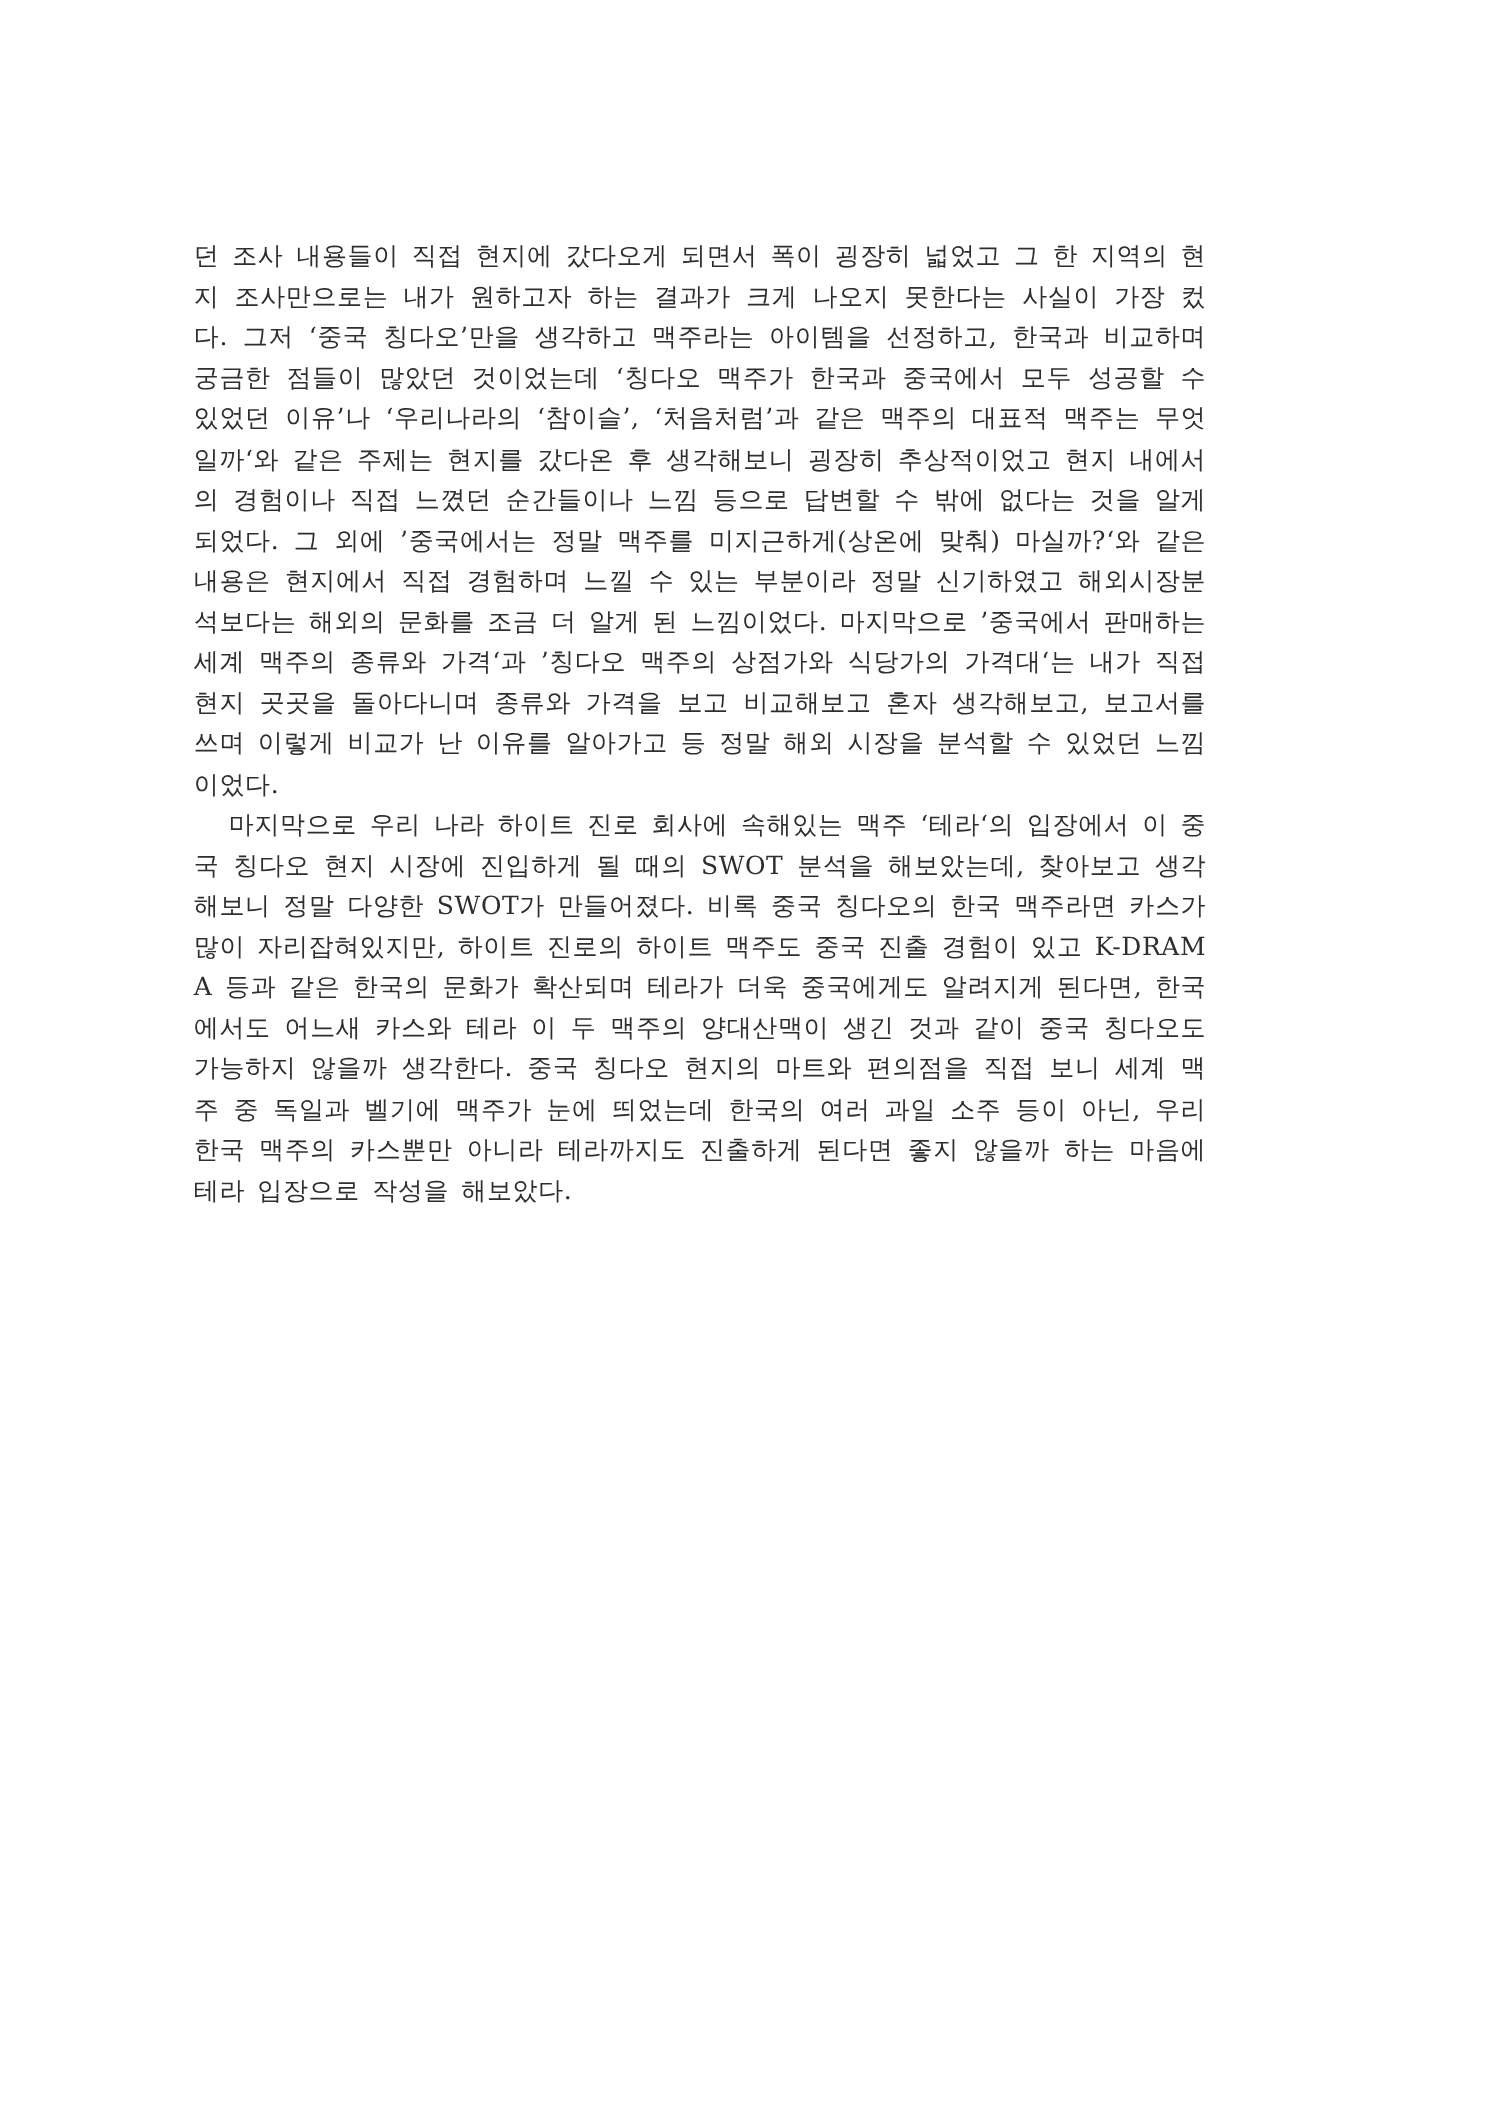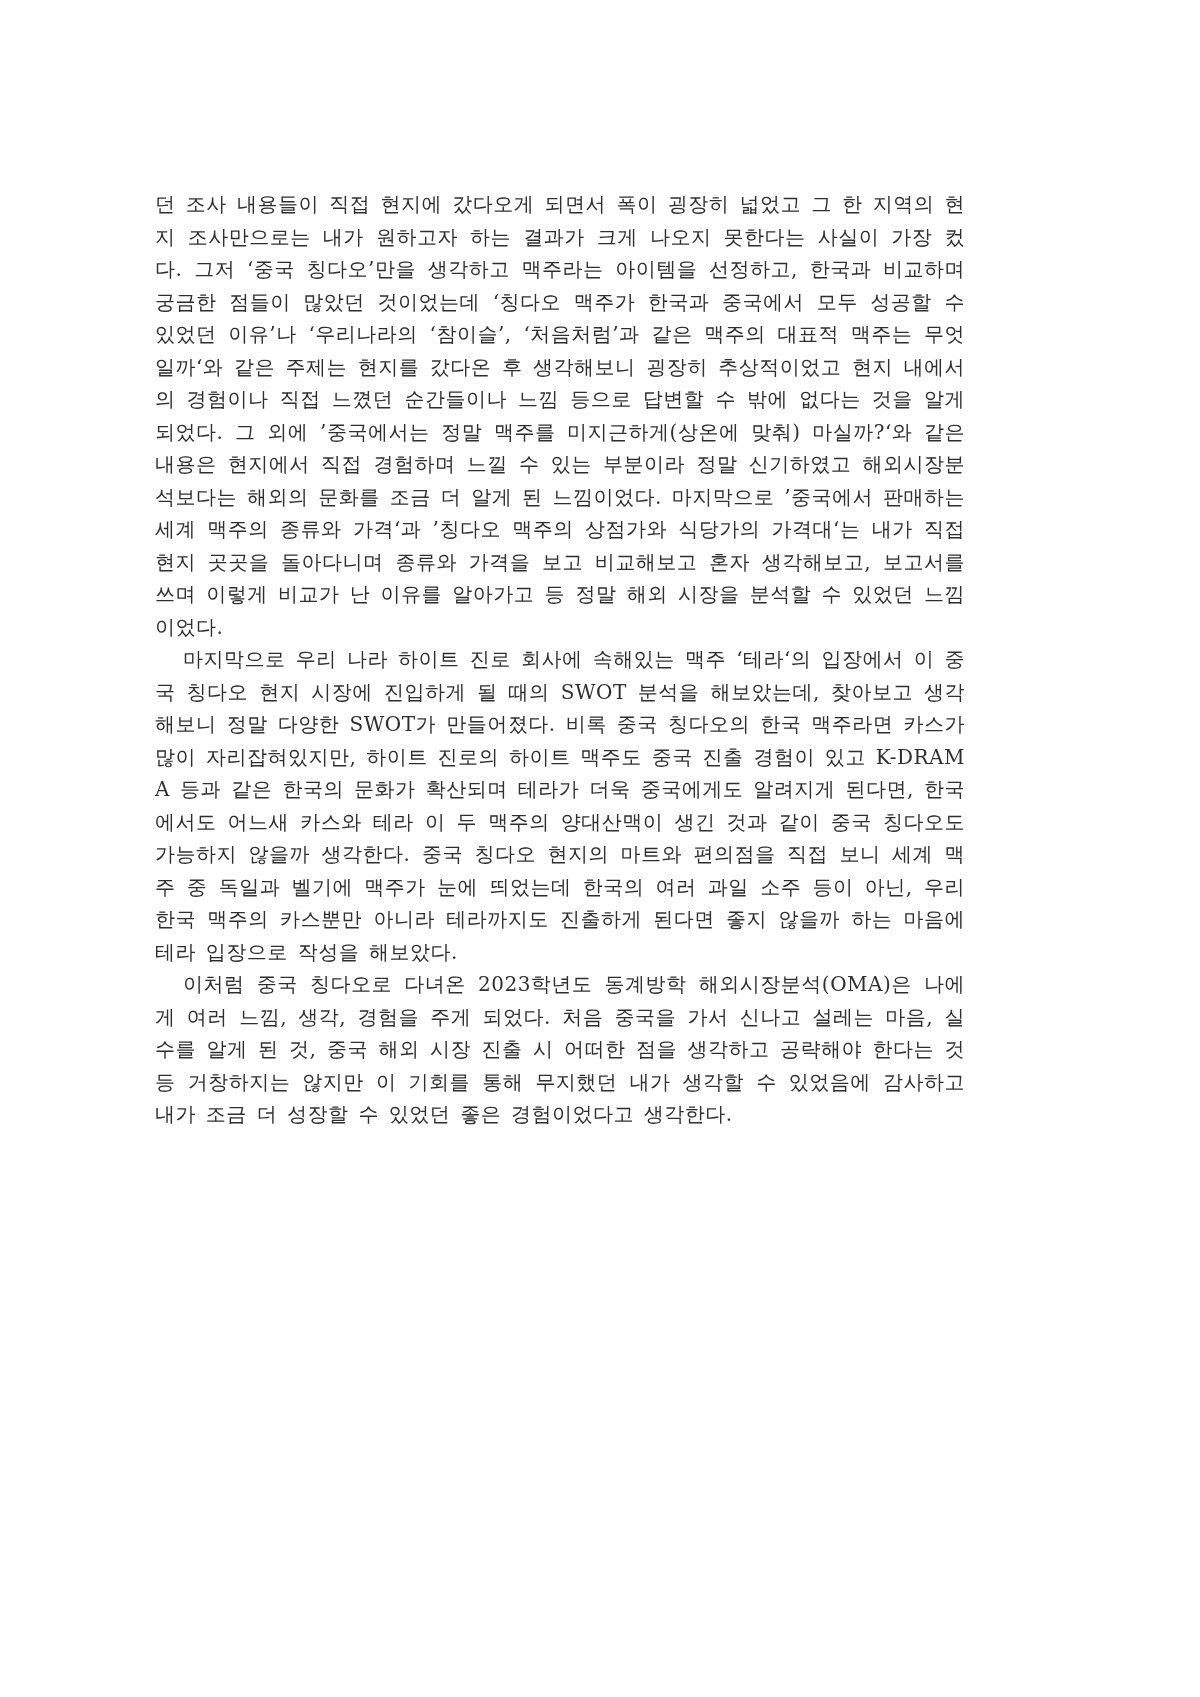--- a/index.html
+++ b/index.html
@@ -37,15 +37,14 @@
     text-indent: 28px;
   }
 </style>
 </head>
 <body>
 
 <div class="page">
   <div class="doc-text">
     <p>던 조사 내용들이 직접 현지에 갔다오게 되면서 폭이 굉장히 넓었고 그 한 지역의 현지 조사만으로는 내가 원하고자 하는 결과가 크게 나오지 못한다는 사실이 가장 컸다. 그저 ‘중국 칭다오’만을 생각하고 맥주라는 아이템을 선정하고, 한국과 비교하며 궁금한 점들이 많았던 것이었는데 ‘칭다오 맥주가 한국과 중국에서 모두 성공할 수 있었던 이유’나 ‘우리나라의 ‘참이슬’, ‘처음처럼’과 같은 맥주의 대표적 맥주는 무엇일까‘와 같은 주제는 현지를 갔다온 후 생각해보니 굉장히 추상적이었고 현지 내에서의 경험이나 직접 느꼈던 순간들이나 느낌 등으로 답변할 수 밖에 없다는 것을 알게 되었다. 그 외에 ’중국에서는 정말 맥주를 미지근하게(상온에 맞춰) 마실까?‘와 같은 내용은 현지에서 직접 경험하며 느낄 수 있는 부분이라 정말 신기하였고 해외시장분석보다는 해외의 문화를 조금 더 알게 된 느낌이었다. 마지막으로 ’중국에서 판매하는 세계 맥주의 종류와 가격‘과 ’칭다오 맥주의 상점가와 식당가의 가격대‘는 내가 직접 현지 곳곳을 돌아다니며 종류와 가격을 보고 비교해보고 혼자 생각해보고, 보고서를 쓰며 이렇게 비교가 난 이유를 알아가고 등 정말 해외 시장을 분석할 수 있었던 느낌이었다.</p>
     <p class="indented">마지막으로 우리 나라 하이트 진로 회사에 속해있는 맥주 ‘테라‘의 입장에서 이 중국 칭다오 현지 시장에 진입하게 될 때의 SWOT 분석을 해보았는데, 찾아보고 생각해보니 정말 다양한 SWOT가 만들어졌다. 비록 중국 칭다오의 한국 맥주라면 카스가 많이 자리잡혀있지만, 하이트 진로의 하이트 맥주도 중국 진출 경험이 있고 K-DRAMA 등과 같은 한국의 문화가 확산되며 테라가 더욱 중국에게도 알려지게 된다면, 한국에서도 어느새 카스와 테라 이 두 맥주의 양대산맥이 생긴 것과 같이 중국 칭다오도 가능하지 않을까 생각한다. 중국 칭다오 현지의 마트와 편의점을 직접 보니 세계 맥주 중 독일과 벨기에 맥주가 눈에 띄었는데 한국의 여러 과일 소주 등이 아닌, 우리 한국 맥주의 카스뿐만 아니라 테라까지도 진출하게 된다면 좋지 않을까 하는 마음에 테라 입장으로 작성을 해보았다.</p>
-    <p class="indented">이처럼 중국 칭다오로 다녀온 2023학년도 동계방학 해외시장분석(OMA)은 나에게 여러 느낌, 생각, 경험을 주게 되었다. 처음 중국을 가서 신나고 설레는 마음, 실수를 알게 된 것, 중국 해외 시장 진출 시 어떠한 점을 생각하고 공략해야 한다는 것 등 거창하지는 않지만 이 기회를 통해 무지했던 내가 생각할 수 있었음에 감사하고 내가 조금 더 성장할 수 있었던 좋은 경험이었다고 생각한다.</p>
   </div>
 </div>
 
 </body></html>

